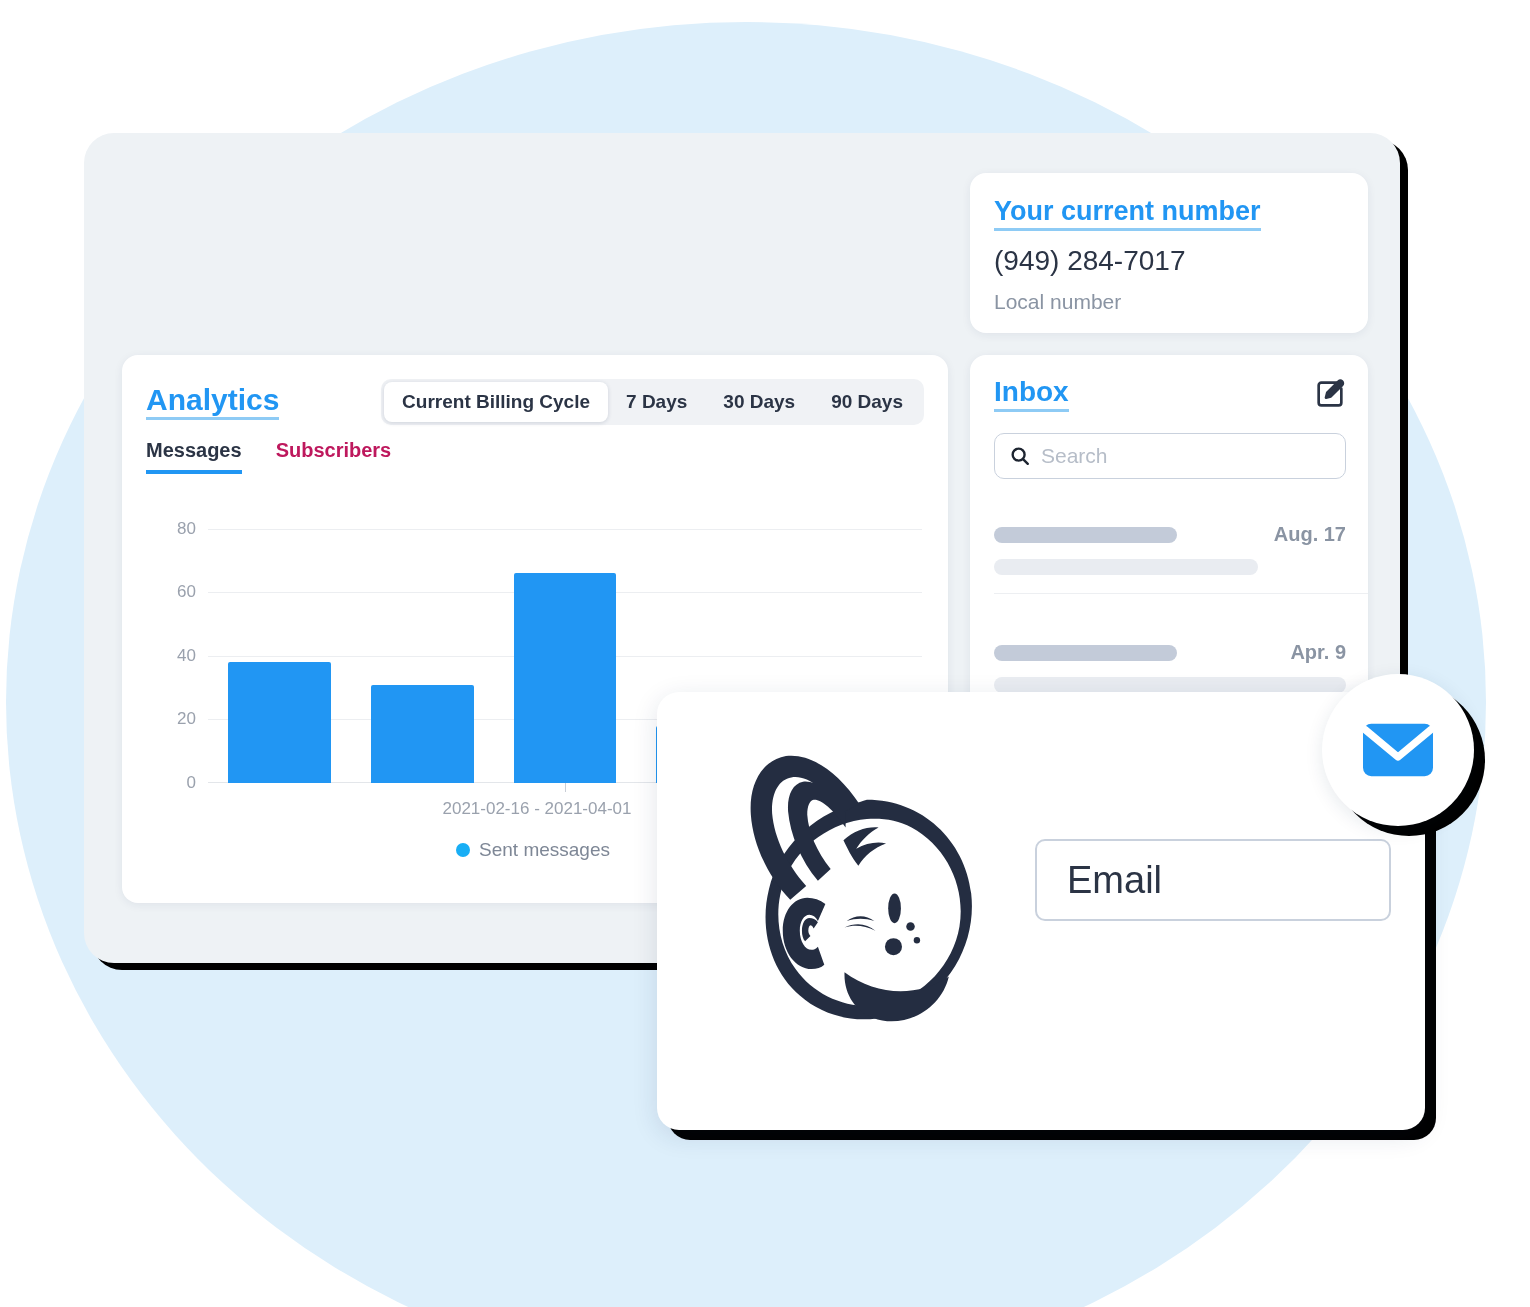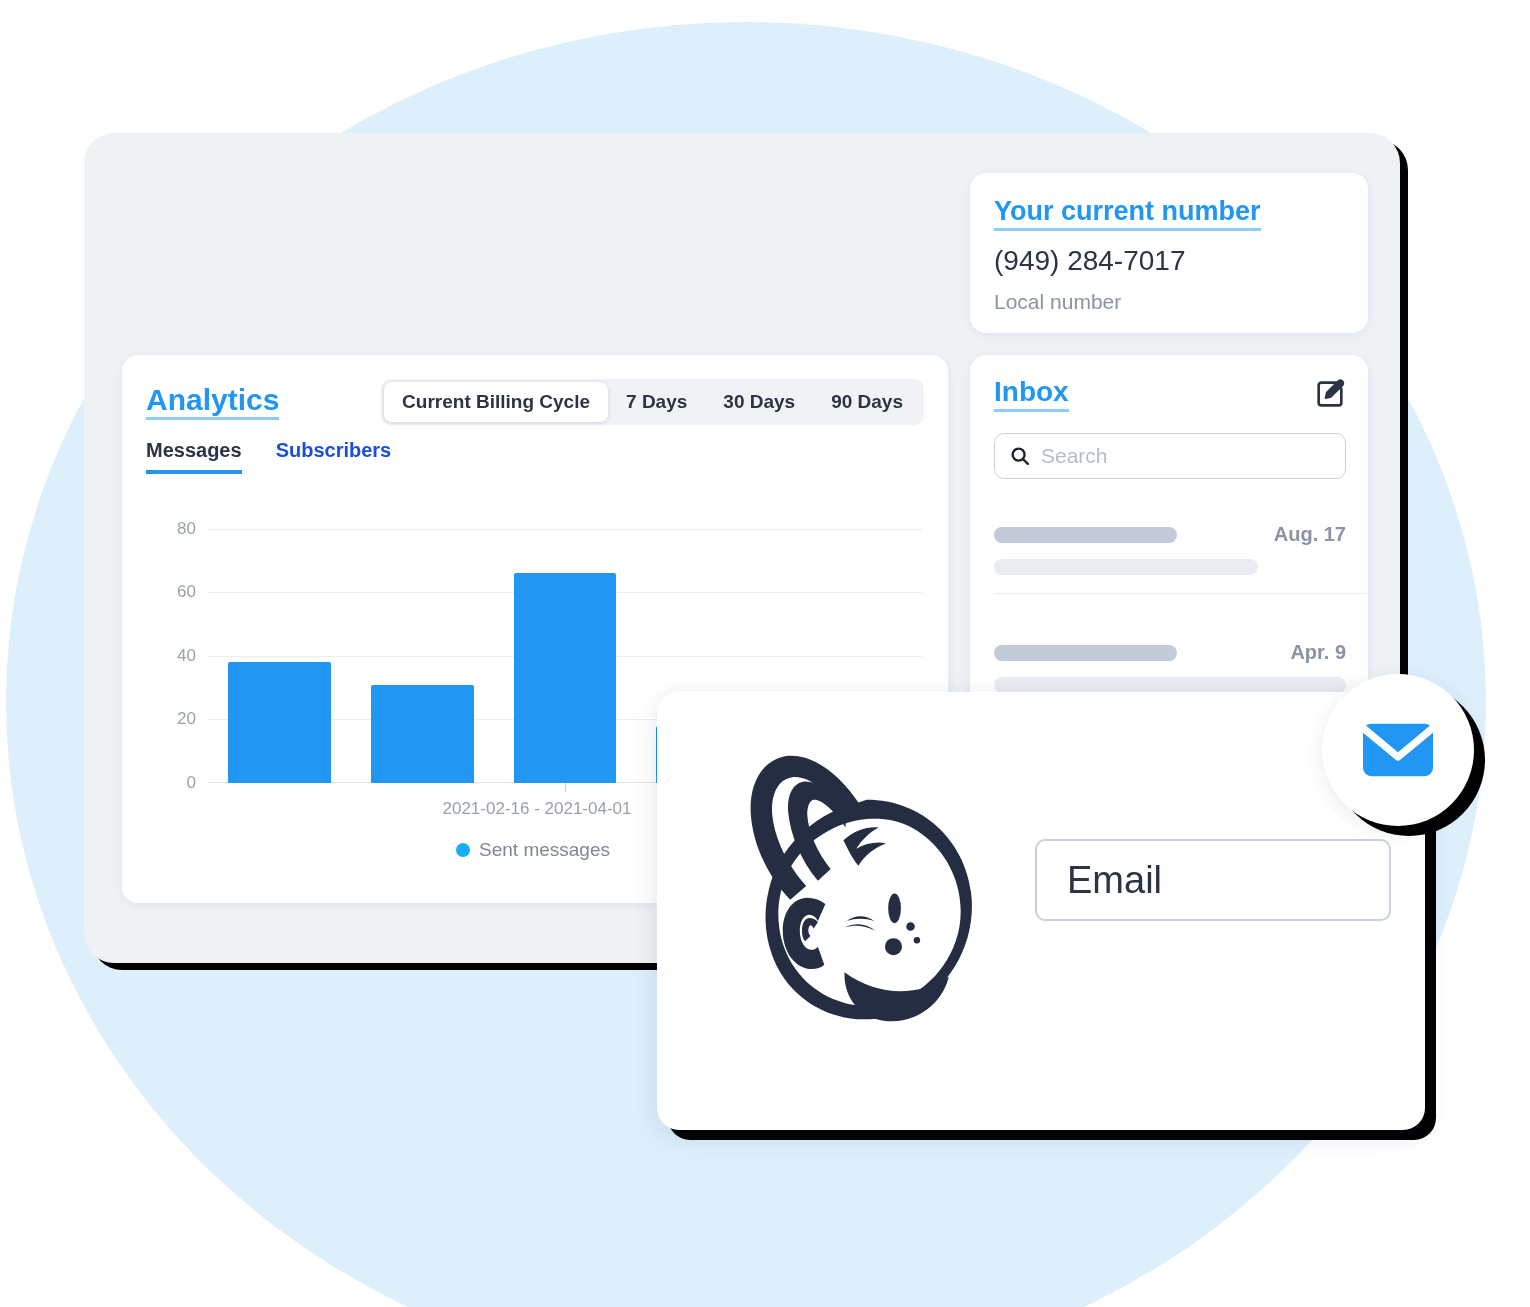--- a/index.html
+++ b/index.html
@@ -97,21 +97,21 @@
     background: #f0f2f5; border-radius: 10px; padding: 3px;
   }
   .range-opt {
     font-size: 19px; font-weight: bold; color: #2b3445;
     padding: 9px 18px; border-radius: 8px; cursor: pointer; white-space: nowrap;
   }
   .range-opt.active { background: #ffffff; box-shadow: 0 1px 4px rgba(22,45,80,0.16); }
 
   .an-tabs { position: absolute; left: 24px; top: 84px; display: flex; gap: 34px; }
   .an-tab {
-    font-size: 20px; font-weight: bold; color: #1d4ed8;
+    font-size: 20px; font-weight: bold; color: #be185d;
     padding-bottom: 12px; cursor: pointer;
   }
   .an-tab.active { color: #2b3445; box-shadow: inset 0 -4px 0 0 #2196f3; }
 
   
   .chart { position: absolute; left: 24px; top: 150px; right: 20px; height: 360px; }
   .plot { position: absolute; left: 62px; top: 8px; right: 6px; bottom: 82px; }
   .gridline { position: absolute; left: 0; right: 0; height: 1px; background: #eceef1; }
   .ytick {
     position: absolute; right: calc(100% + 12px); transform: translateY(-50%);

